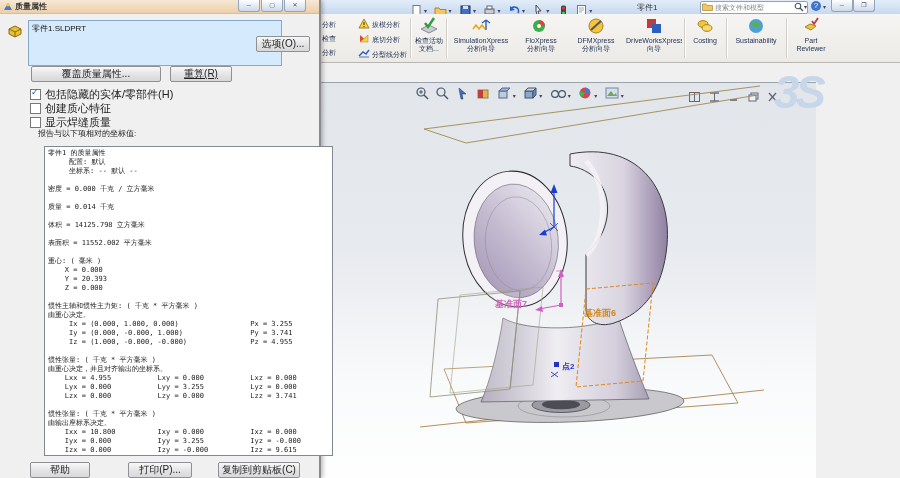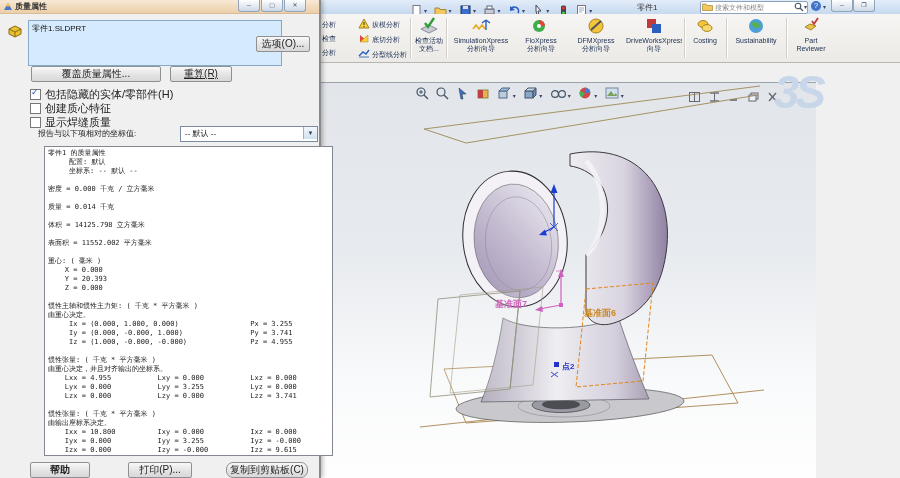--- a/index.html
+++ b/index.html
@@ -411,24 +411,20 @@
     <span class="chkbox on"></span><span>包括隐藏的实体/零部件(H)</span>
   </div>
   <div class="chkrow" style="top:101px;">
     <span class="chkbox"></span><span>创建质心特征</span>
   </div>
   <div class="chkrow" style="top:115px;">
     <span class="chkbox"></span><span>显示焊缝质量</span>
   </div>
 
   <div class="abs" id="reportlbl">报告与以下项相对的坐标值:</div>
-  <div class="abs" id="combo">
-    <span>-- 默认 --</span>
-    <span class="arrow">▼</span>
-  </div>
 
   <div class="abs" id="results">
     <pre>零件1 的质量属性
      配置: 默认
      坐标系: -- 默认 --
 
 密度 = 0.000 千克 / 立方毫米
 
 质量 = 0.014 千克
 
@@ -454,17 +450,17 @@
     Lzx = 0.000           Lzy = 0.000           Lzz = 3.741
 
 惯性张量: ( 千克 * 平方毫米 )
 由输出座标系决定。
     Ixx = 10.800          Ixy = 0.000           Ixz = 0.000
     Iyx = 0.000           Iyy = 3.255           Iyz = -0.000
     Izx = 0.000           Izy = -0.000          Izz = 9.615</pre>
   </div>
 
   <div id="dlg-bottom">
-    <div class="btn" style="left:30px;width:58px;font-weight:bold;">帮助</div>
+    <div class="btn" style="left:30px;width:58px;">帮助</div>
     <div class="btn" style="left:128px;width:62px;">打印(P)...</div>
-    <div class="btn" style="left:226px;width:80px;border-radius:7px;">复制到剪贴板(C)</div>
+    <div class="btn" style="left:218px;width:80px;">复制到剪贴板(C)</div>
   </div>
 </div>
 
 </body></html>

